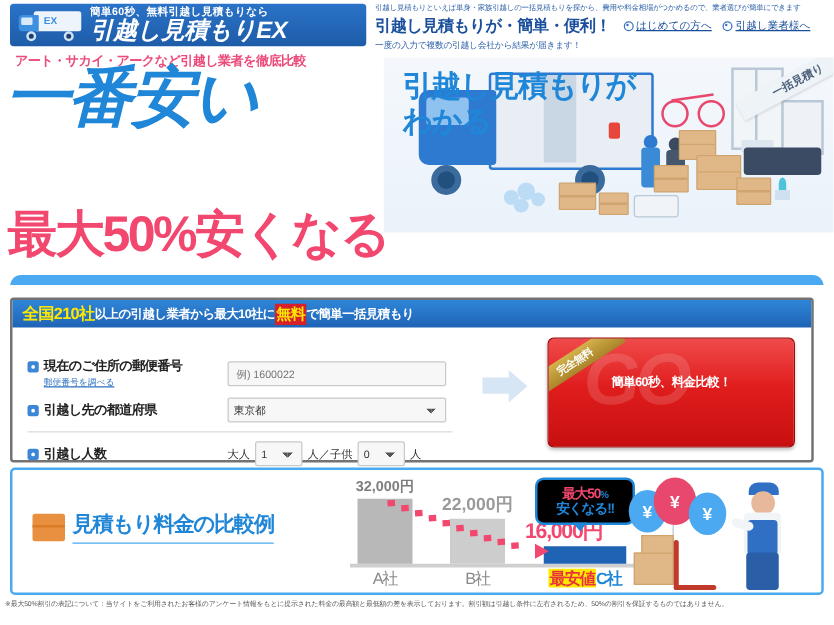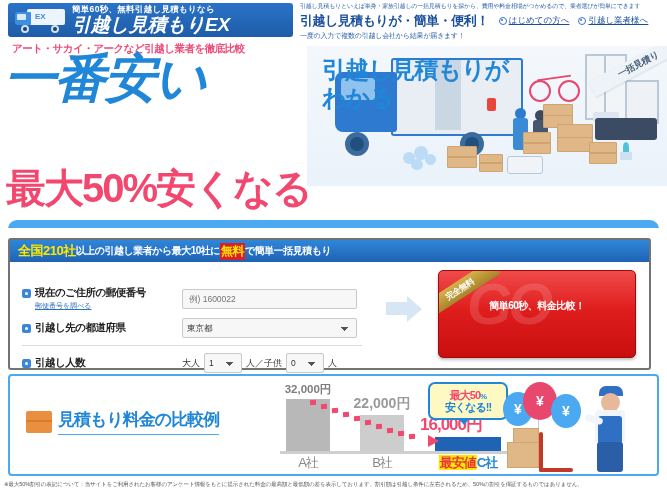--- a/index.html
+++ b/index.html
@@ -186,21 +186,21 @@
   .bar-c{left:155px;width:66px;}
   .bar-c .rect{height:14px;background:#1f63b5;}
   .bar-c .clabel{font-size:13px;color:#1f86d8;font-weight:bold;}
   .hl-y{background:#ffe800;color:#e8353c;padding:0 1px;}
   .c-val{position:absolute;left:140px;bottom:40px;font-size:17px;font-weight:bold;color:#f2476e;letter-spacing:-1px;white-space:nowrap;}
   .dots{position:absolute;left:30px;top:20px;width:125px;height:42px;}
   .dot{position:absolute;width:6px;height:5px;background:#f2476e;transform:rotate(-3deg);}
   .dot-arrow{position:absolute;left:118px;top:35px;width:0;height:0;border-top:6px solid transparent;border-bottom:6px solid transparent;border-left:11px solid #f2476e;}
   .callout{
     position:absolute;left:148px;top:2px;width:76px;height:34px;
-    border:2px solid #1f86d8;border-radius:7px;background:#fef9c3;
+    border:2px solid #1f86d8;border-radius:7px;background:#000000;
     display:flex;flex-direction:column;align-items:center;justify-content:center;line-height:1;
   }
   .callout .c1{font-size:11px;font-weight:bold;color:#f2476e;letter-spacing:-1px;}
   .callout .c1 .sm{font-size:8px;color:#1f86d8;}
   .callout .c2{font-size:11px;font-weight:bold;color:#1f86d8;letter-spacing:-1px;margin-top:1px;}
   .callout::after{content:"";position:absolute;left:28px;top:100%;width:0;height:0;border-left:6px solid transparent;border-right:6px solid transparent;border-top:7px solid #1f86d8;}
 
   .worker-area{position:absolute;right:4px;top:4px;width:160px;height:94px;}
   .balloon{position:absolute;border-radius:50%;display:flex;align-items:center;justify-content:center;color:#fff;font-size:14px;font-weight:bold;}
   .bl1{left:10px;top:12px;width:30px;height:34px;background:#4aa9f0;}

